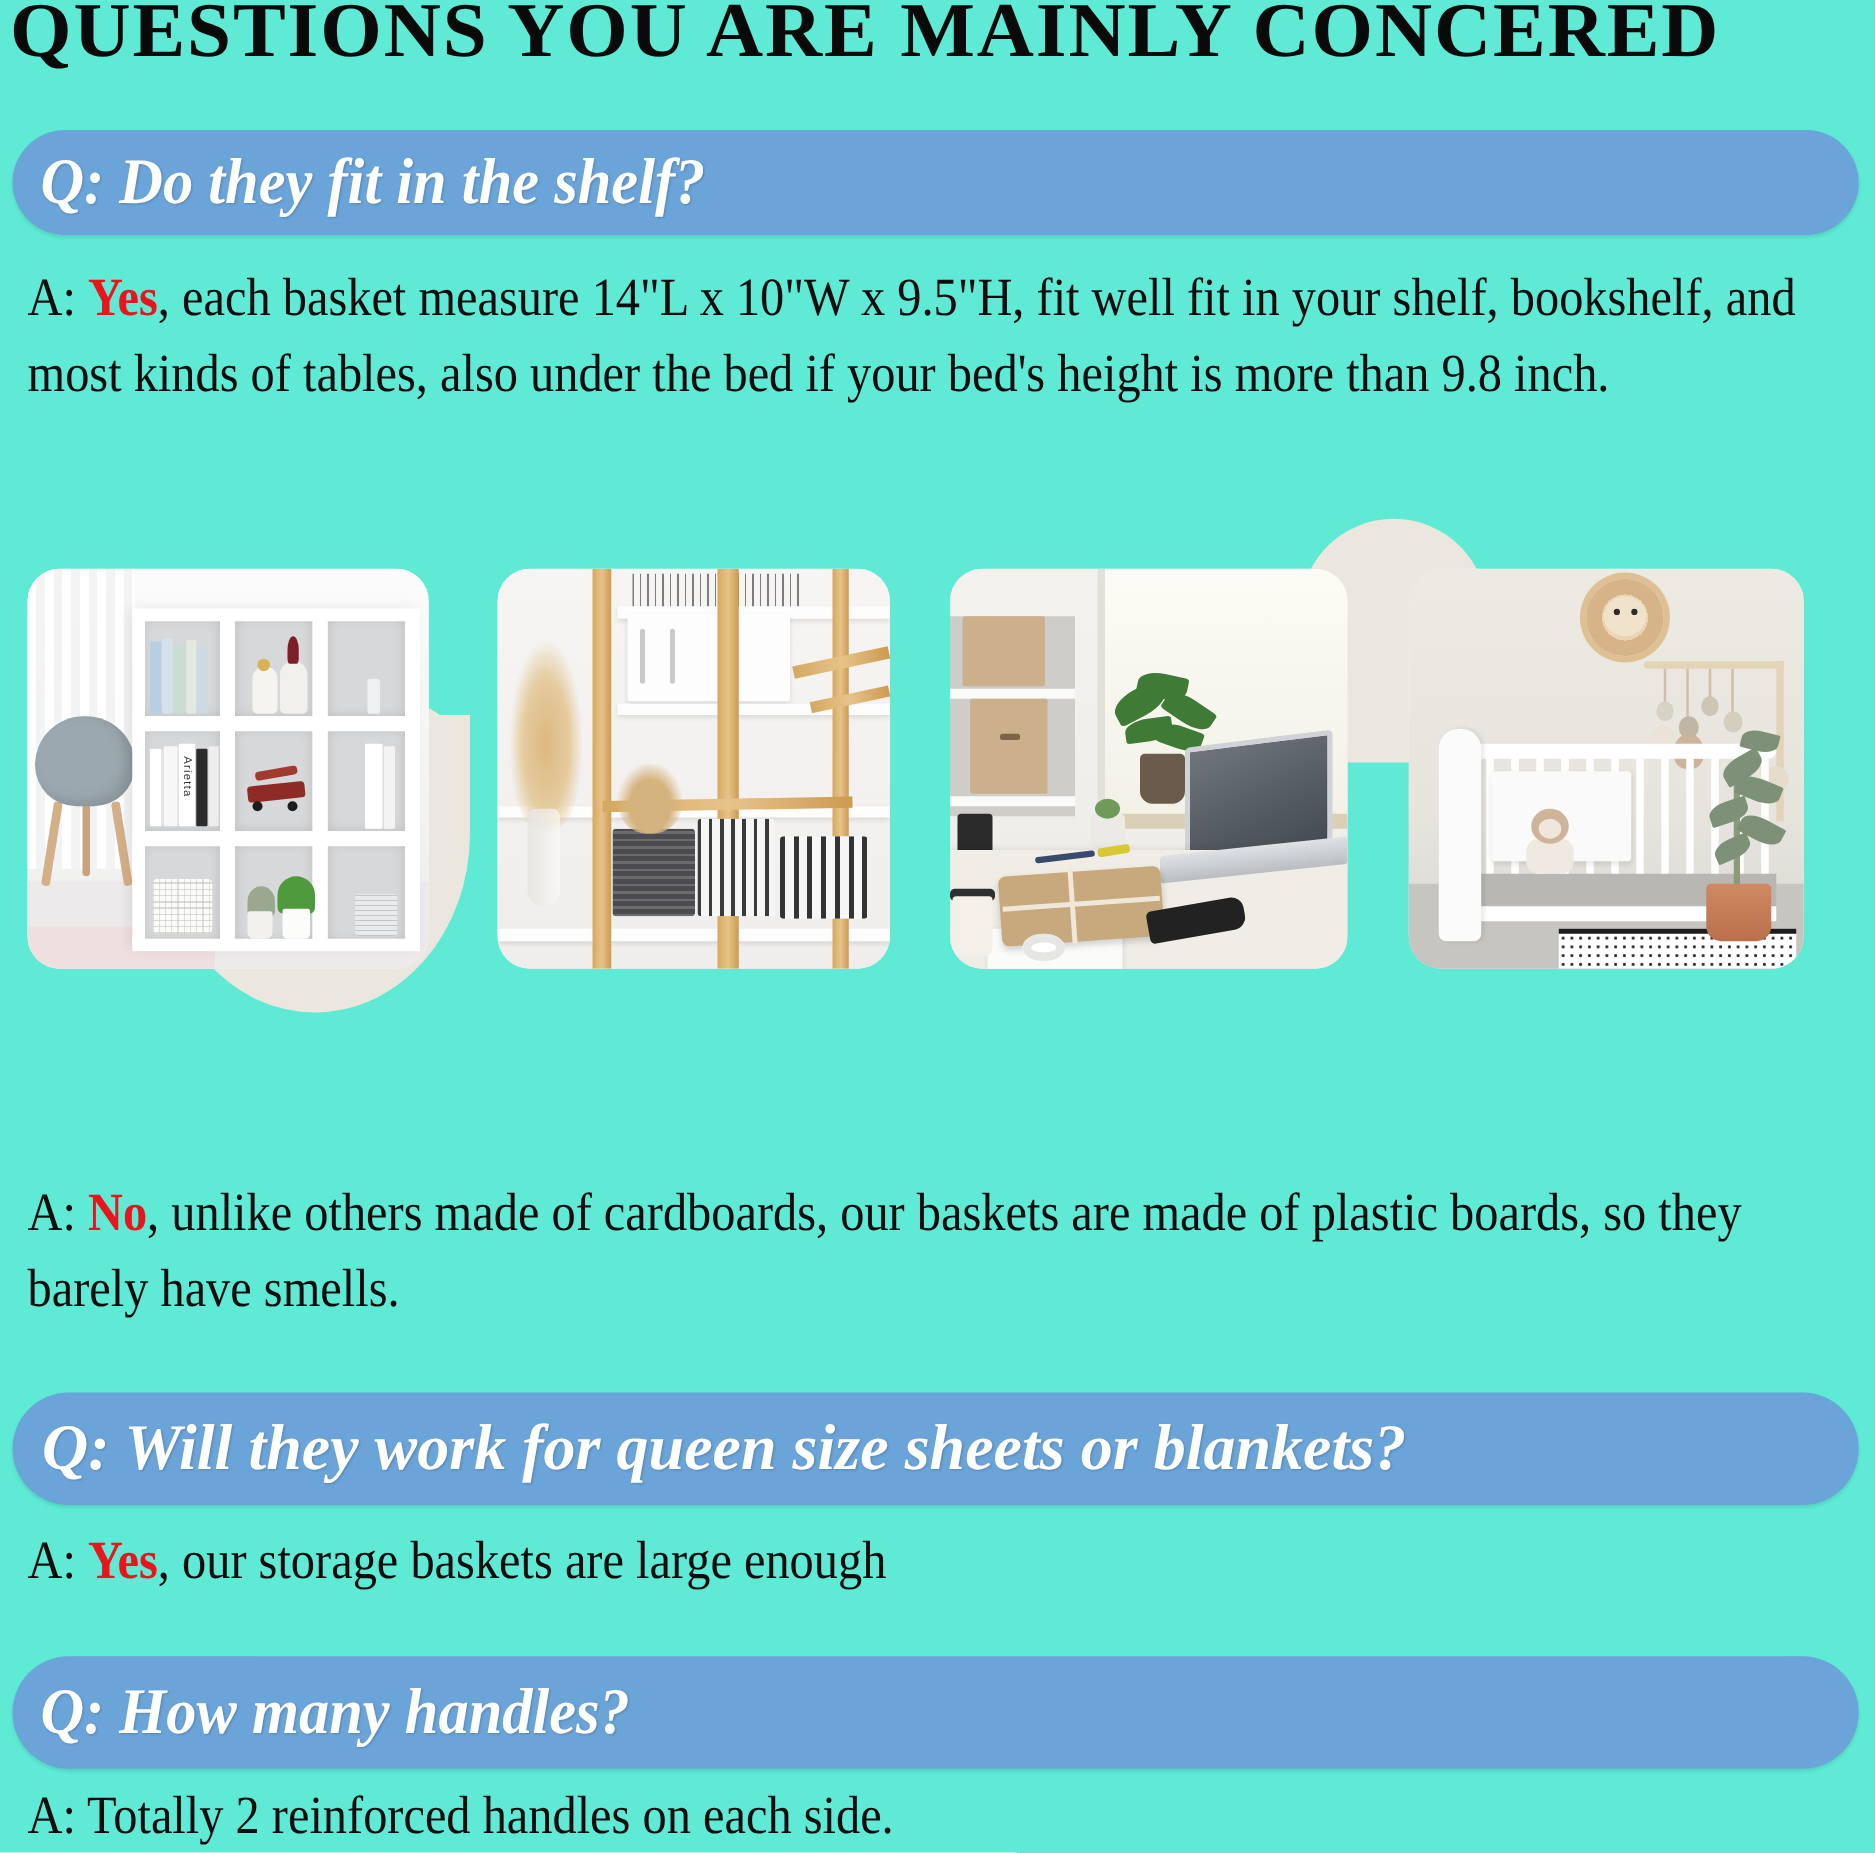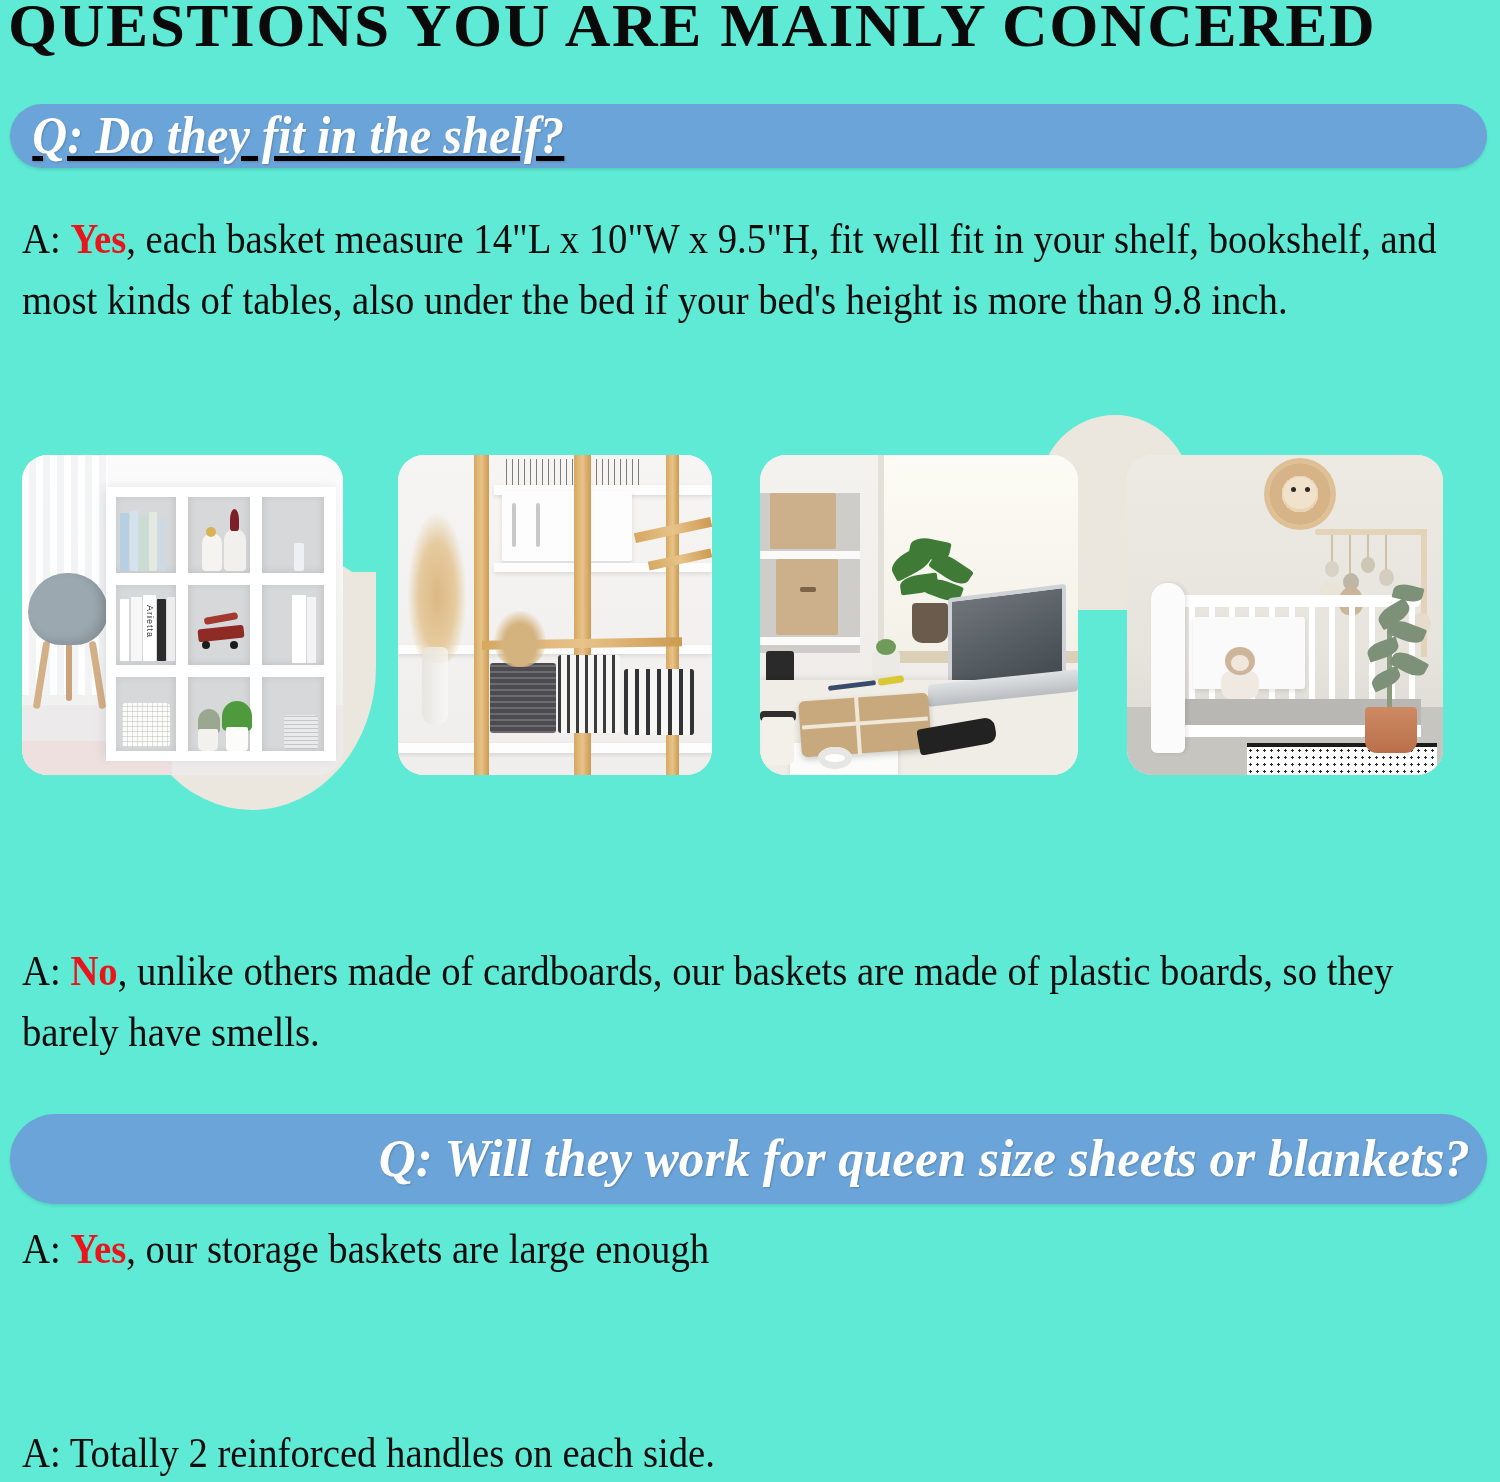--- a/index.html
+++ b/index.html
@@ -238,21 +238,21 @@
 <body>
 
 <div id="page">
 
   <div class="page-title">QUESTIONS YOU ARE MAINLY CONCERED</div>
 
   <div class="blob blob-left"></div>
   <div class="blob blob-left-top"></div>
   <div class="blob blob-right"></div>
 
-  <div class="q-bar" style="top:104px; height:64px;text-decoration:underline;">
+  <div class="q-bar" style="top:104px; height:84px;">
     <div class="q-text">Q: Do they fit in the shelf?</div>
   </div>
 
   <div class="a-text" style="top:208px; width:1640px;">
     <span>A: </span><span class="hl">Yes</span><span>, each basket measure 14"L x 10"W x 9.5"H, fit well fit in your shelf, bookshelf, and most kinds of tables, also under the bed if your bed's height is more than 9.8 inch.</span>
   </div>
 
   <div class="img-row">
 
     <div class="img-card card-1">
@@ -453,26 +453,29 @@
       </div>
     </div>
 
   </div>
 
 
   <div class="a-text" style="top:940px; width:1620px;">
     <span>A: </span><span class="hl">No</span><span>, unlike others made of cardboards, our baskets are made of plastic boards, so they barely have smells.</span>
   </div>
 
-  <div class="q-bar" style="top:1114px; height:90px;justify-content:flex-end;">
+  <div class="q-bar" style="top:1114px; height:90px;">
     <div class="q-text" style="transform:scaleX(0.985);">Q: Will they work for queen size sheets or blankets?</div>
   </div>
 
   <div class="a-text" style="top:1218px;">
     <span>A: </span><span class="hl">Yes</span><span>, our storage baskets are large enough</span>
   </div>
 
+  <div class="q-bar" style="top:1325px; height:90px;">
+    <div class="q-text">Q: How many handles?</div>
+  </div>
 
   <div class="a-text" style="top:1422px;">
     <span>A: Totally 2 reinforced handles on each side.</span><span class="hl"></span><span></span>
   </div>
 
 </div>
 
 </body></html>

